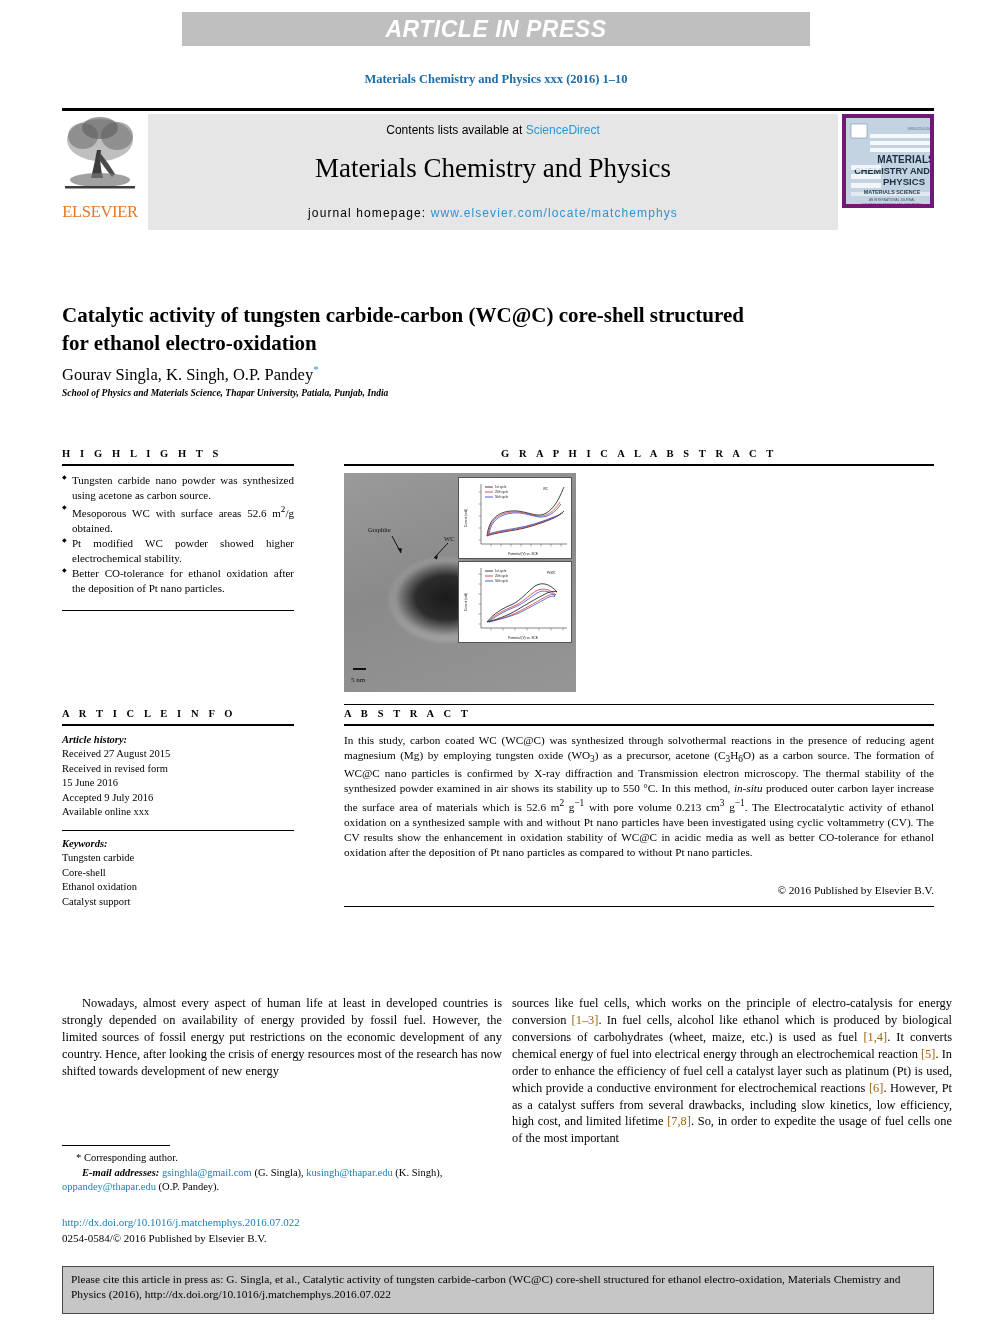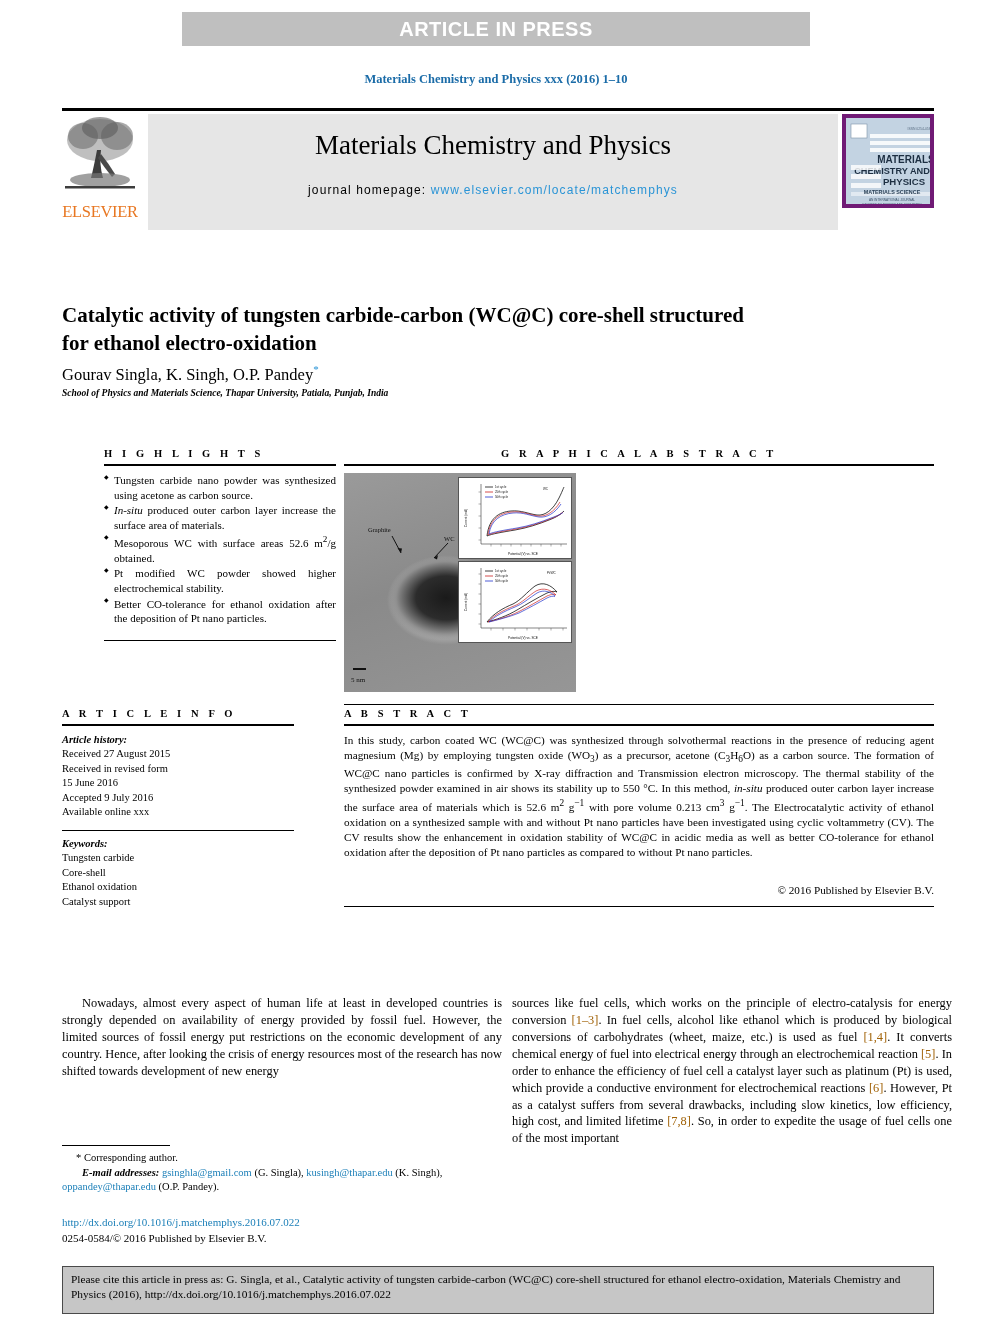--- a/index.html
+++ b/index.html
@@ -18,23 +18,24 @@
   .press-banner {
     position: absolute;
     left: 182px; top: 12px;
     width: 628px; height: 34px;
     background: #bfbfbf;
     display: flex; align-items: center; justify-content: center;
   }
   .press-banner span {
     font-family: "Liberation Sans", sans-serif;
     font-weight: bold;
-    font-size: 20px;
+    font-size: 23px;
     letter-spacing: 0.5px;
     color: #ffffff;
+    font-style: italic;
   }
 
   
   .running-head {
     position: absolute;
     left: 0; top: 72px; width: 992px;
     text-align: center;
     font-family: "Liberation Serif", serif;
     font-weight: bold;
     font-size: 12.5px;
@@ -272,20 +273,23 @@
         <path d="M34 36 q-3 16 -6 28 h12 q-4 -14 -2 -28 z" fill="#3d3d3d"></path>
         <path d="M38 40 q8 10 14 20 l-3 3 q-8 -10 -14 -19 z" fill="#4a4a4a"></path>
         <ellipse cx="37" cy="66" rx="30" ry="7" fill="#787878" opacity="0.7"></ellipse>
         <rect x="2" y="72" width="70" height="2.5" fill="#3d3d3d"></rect>
       </g>
     </svg>
     <div class="elsevier-word">ELSEVIER</div>
   </div>
 
   <div class="contents-band">
+    <div class="contents-line">
+      <span>Contents lists available at </span><span class="sd">ScienceDirect</span>
+    </div>
     <div class="journal-name">Materials Chemistry and Physics</div>
     <div class="homepage-line">
       <span>journal homepage: </span><span class="url">www.elsevier.com/locate/matchemphys</span>
     </div>
   </div>
 
   <div class="cover-thumb">
     <svg viewBox="0 0 92 116" width="92" height="116">
       <rect x="0" y="0" width="92" height="116" fill="#c3d3e2"></rect>
       <rect x="5" y="6" width="16" height="14" fill="#ffffff" stroke="#7d93a8" stroke-width="0.6"></rect>
@@ -308,26 +312,25 @@
     </svg>
   </div>
 </div>
 
 <h1 class="title">Catalytic activity of tungsten carbide-carbon (WC@C) core-shell structured for ethanol electro-oxidation</h1>
 <div class="authors">
   <span>Gourav Singla, K. Singh, O.P. Pandey</span><span class="star">*</span>
 </div>
 <div class="affiliation">School of Physics and Materials Science, Thapar University, Patiala, Punjab, India</div>
 
-<div class="col-left" style="top:448px;margin-left:42px;">
+<div class="col-left" style="top:448px;">
   <div class="sec-head">H I G H L I G H T S</div>
   <hr class="hr-thick">
   <ul class="highlights-list">
     <li><span>Tungsten carbide nano powder was synthesized using acetone as carbon source.</span></li>
-    <li><span><i>In-situ</i> produced outer carbon layer increase the surface area of materials.</span></li>
     <li><span>Mesoporous WC with surface areas 52.6 m<sup>2</sup>/g obtained.</span></li>
     <li><span>Pt modified WC powder showed higher electrochemical stability.</span></li>
     <li><span>Better CO-tolerance for ethanol oxidation after the deposition of Pt nano particles.</span></li>
   </ul>
   <hr class="hr-thin" style="margin-top:14px;">
 </div>
 
 <div class="col-right" style="top:448px;text-align:center;">
   <div class="sec-head">G R A P H I C A L   A B S T R A C T</div>
   <hr class="hr-thick">

